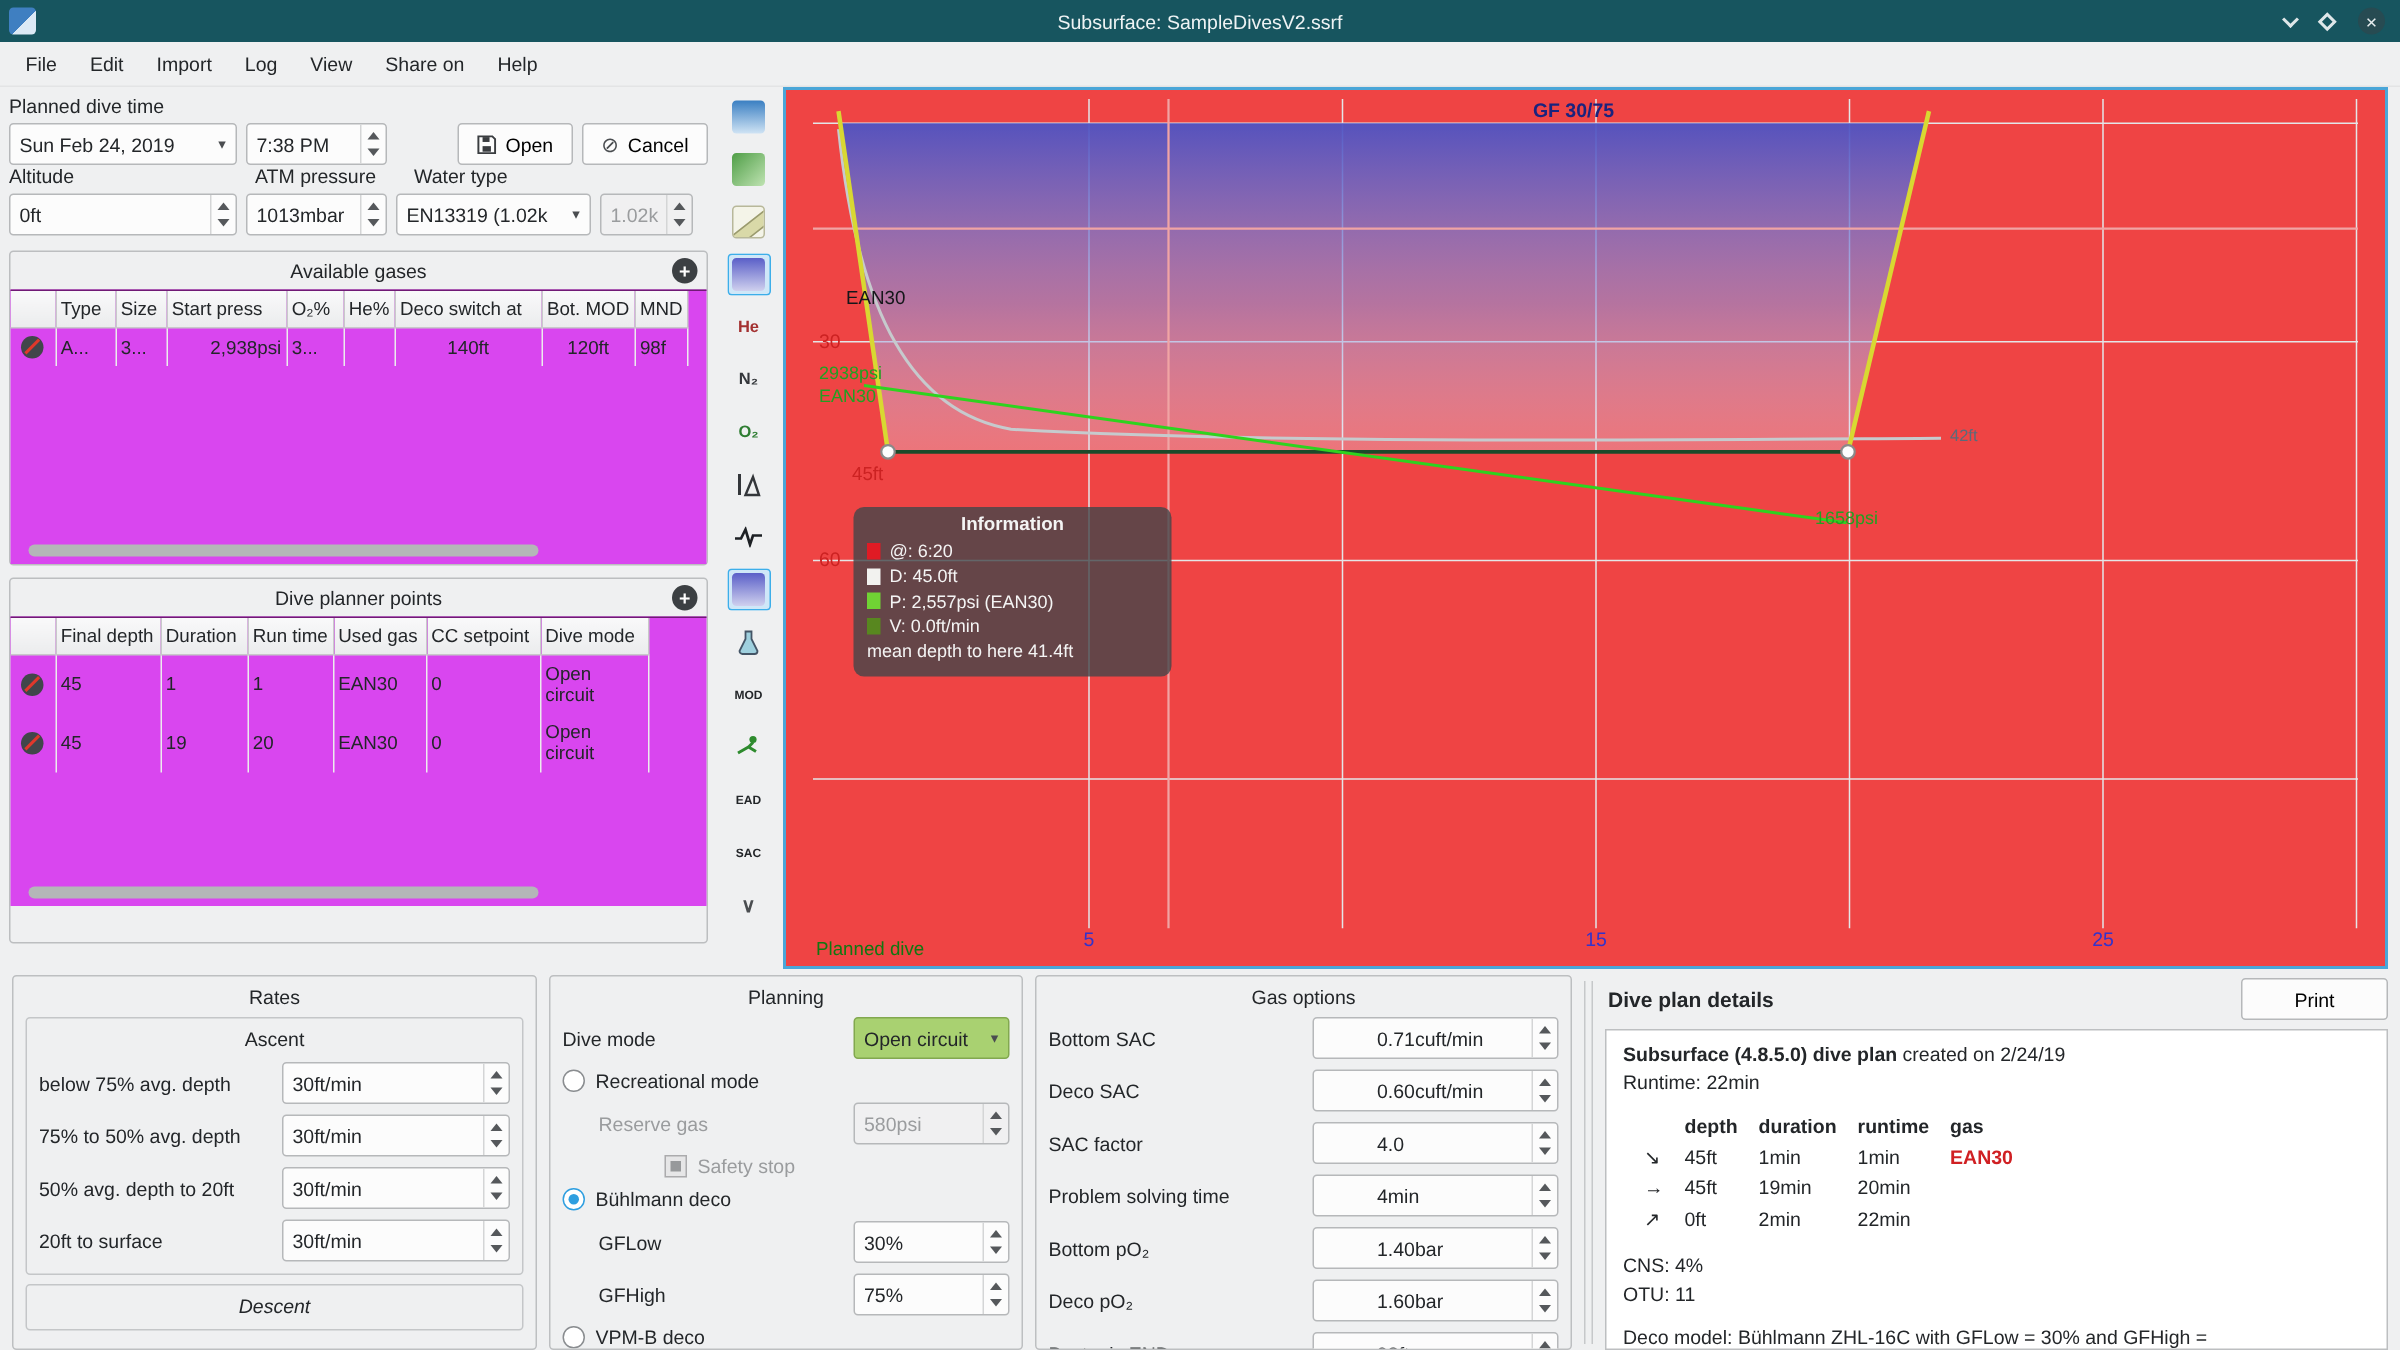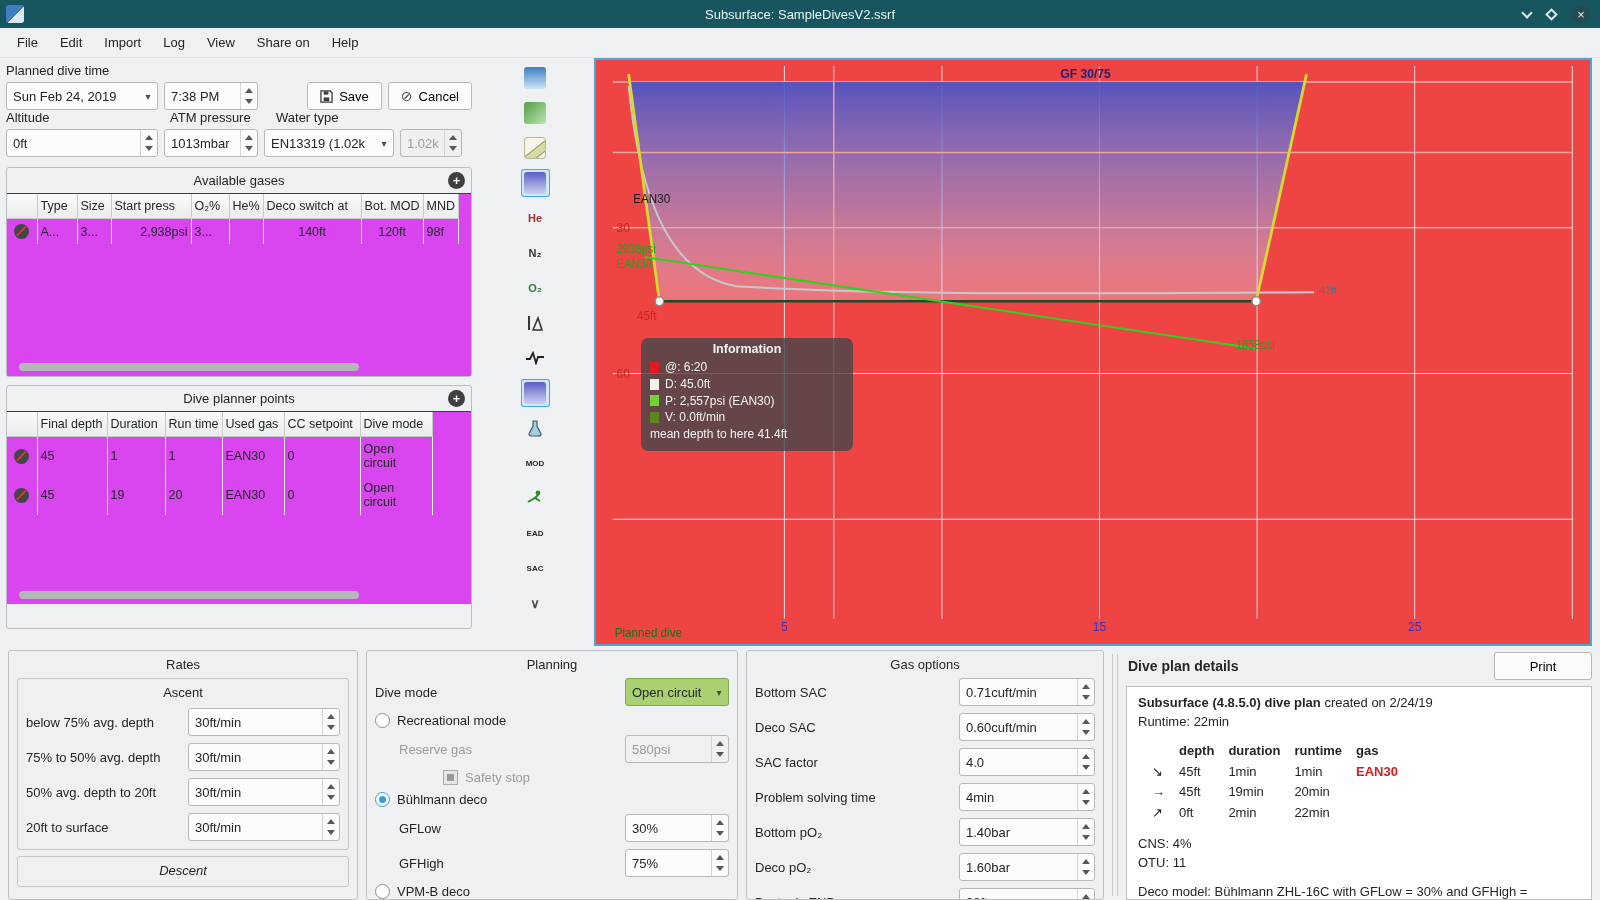--- a/index.html
+++ b/index.html
@@ -13,21 +13,21 @@
 .win-controls{margin-left:auto;display:flex;align-items:center;gap:16px;margin-right:10px;z-index:1;}
 .chev{width:8px;height:8px;border-right:2px solid #dfe7e9;border-bottom:2px solid #dfe7e9;transform:rotate(45deg);margin-top:-3px;}
 .diam{width:9px;height:9px;border:2px solid #dfe7e9;transform:rotate(45deg);}
 .closec{width:18px;height:18px;border-radius:50%;background:#274b52;color:#e8eef0;display:flex;align-items:center;justify-content:center;font-size:13px;line-height:1;}
 
 
 .menubar{height:30px;display:flex;align-items:center;padding-left:6px;background:#eff0f1;border-bottom:1px solid #e3e4e5;}
 .menu-item{padding:5px 11px;border-radius:3px;}
 
 
-.main{display:flex;height:588px;gap:36px;}
+.main{display:flex;height:588px;}
 .left-panel{width:478px;padding:5px 6px 0 6px;flex:none;}
 .lbl{font-size:13px;color:#232629;}
 .row{display:flex;align-items:center;gap:6px;margin-top:4px;}
 
 .btn{display:inline-flex;align-items:center;justify-content:center;gap:6px;height:28px;padding:0 12px;background:#fcfcfc;border:1px solid #b6b8ba;border-radius:3px;font-size:13px;}
 .combo,.spin{height:28px;background:#fcfcfc;border:1px solid #b6b8ba;border-radius:3px;display:flex;align-items:center;overflow:hidden;}
 .cv,.sv{flex:1;padding:0 6px;white-space:nowrap;overflow:hidden;}
 .ca{width:18px;text-align:center;color:#4a4d50;font-size:10px;flex:none;}
 .sa{width:17px;flex:none;align-self:stretch;border-left:1px solid #d4d5d6;display:flex;flex-direction:column;}
 .sa i{flex:1;position:relative;display:block;}
@@ -77,25 +77,25 @@
 .sw-olive{background:#58871f;}
 
 
 .bottom{display:flex;gap:8px;padding:4px 8px 0 8px;height:254px;align-items:stretch;}
 .gb2{border:1px solid #bdbfc1;border-radius:3px;padding:2px 8px;overflow:hidden;}
 .gb2-title{text-align:center;padding:4px 0 6px 0;}
 .form-row{display:flex;align-items:center;margin-bottom:7px;}
 .form-row .lbl{flex:1;white-space:nowrap;overflow:hidden;}
 .rates-panel{width:350px;flex:none;}
 .inner-gb{border:1px solid #c4c6c8;border-radius:3px;padding:4px 8px;}
-.planning-panel{width:372px;flex:none;}
+.planning-panel{width:316px;flex:none;}
 .gas-panel{width:358px;flex:none;}
 .w104{width:104px;flex:none;}
 .w152{width:152px;flex:none;}
-.w166{width:136px;flex:none;}
+.w166{width:164px;flex:none;padding-left:36px;}
 .radio{width:15px;height:15px;border:1px solid #8a8d90;border-radius:50%;background:#fff;margin-right:7px;flex:none;position:relative;}
 .radio.on{border-color:#2f9fe0;}
 .radio.on::after{content:"";position:absolute;inset:3px;border-radius:50%;background:#2f9fe0;}
 .cb{width:15px;height:15px;border:1px solid #ababad;background:#e6e6e7;margin-right:7px;flex:none;position:relative;}
 .cb.checked::after{content:"";position:absolute;inset:3px;background:#97999b;}
 .ind1{padding-left:24px;}
 .ind2{padding-left:68px;}
 .graytext{color:#9a9c9e;}
 .combo-green{background:#a9d171;border-color:#82a84f;}
 .vsplit{width:6px;flex:none;border-left:1px solid #c6c8ca;border-right:1px solid #c6c8ca;margin:4px 0;}
@@ -155,21 +155,21 @@
               <i class="dn"></i>
             </span>
         </div>
         <span style="flex:1;"></span>
         <button class="btn">
           <svg width="13" height="13" viewBox="0 0 14 14">
               <path d="M1 1h10l2 2v10H1z" fill="none" stroke="#3a3d40" stroke-width="1.4"></path>
               <rect x="4" y="8" width="6" height="4" fill="#3a3d40"></rect>
               <rect x="4" y="1.5" width="5" height="3.5" fill="#3a3d40"></rect>
             </svg>
-          <span>Save</span>
+          <span>Open</span>
         </button>
         <button class="btn">
           <span style="font-size:14px;color:#4a4d50;">⊘</span>
           <span>Cancel</span>
         </button>
       </div>
 
       <div class="row" style="margin-top:0;">
         <span class="lbl" style="width:158px;">Altitude</span>
         <span class="lbl" style="width:100px;">ATM pressure</span>

